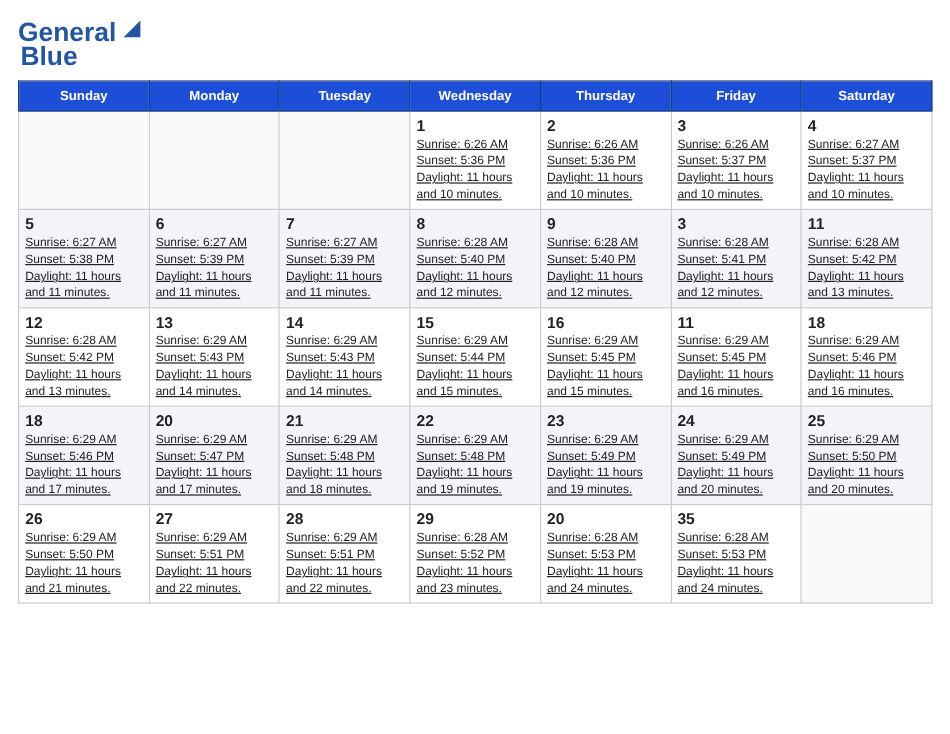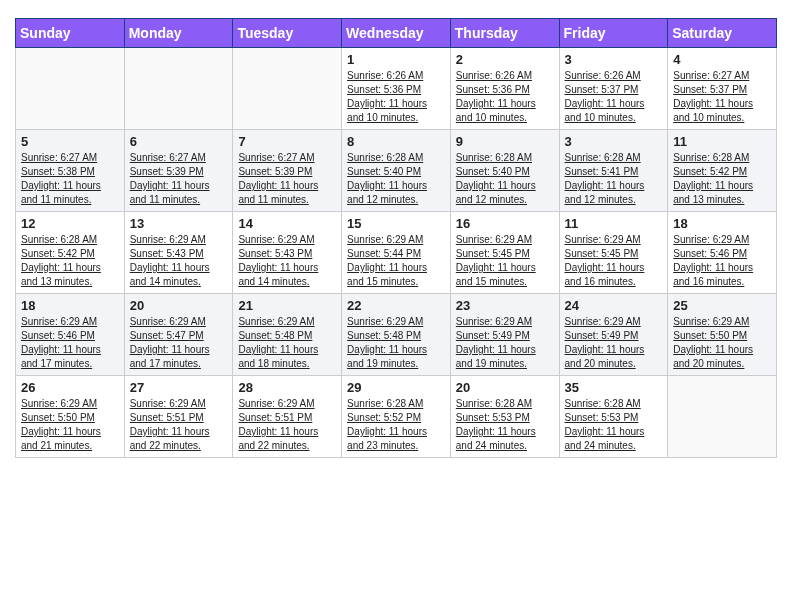--- a/index.html
+++ b/index.html
@@ -42,26 +42,26 @@
     .location {
       font-size: 14px;
       color: #444;
     }
     .calendar {
       width: 100%;
       border-collapse: collapse;
       border: 1px solid #ccc;
     }
     .calendar th {
-      background: #8b5cf6;
+      background: #1d4ed8;
       color: #fff;
-      font-size: 14px;
+      font-size: 11px;
       font-weight: bold;
       padding: 6px 4px;
-      text-align: left;
+      text-align: center;
       border: 1px solid #1a4080;
     }
     .calendar td {
       vertical-align: top;
       border: 1px solid #ccc;
       padding: 4px 5px;
       width: calc(100% / 7);
       min-height: 80px;
       font-size: 10.5px;
       color: #222;
@@ -86,20 +86,33 @@
       font-size: 10px;
       color: #222;
       line-height: 1.4;
       text-decoration: underline;
     }
   </style>
 </head>
 <body>
 
 <div class="header">
+  <div class="logo">
+    <div style="display:flex;flex-direction:column;align-items:flex-start;">
+      <div style="display:flex;align-items:center;">
+        <span class="logo-text"><span>General</span></span>
+        <svg width="22" height="22" viewBox="0 0 22 22" style="margin-left:2px;margin-top:-6px;">
+          <polygon points="4,18 18,4 18,18" fill="#2255a4"></polygon>
+        </svg>
+      </div>
+      <div style="display:flex;align-items:center;margin-top:-4px;margin-left:2px;">
+        <span class="logo-text" style="color:#2255a4;font-size:22px;">Blue</span>
+      </div>
+    </div>
+  </div>
 </div>
 
 <table class="calendar">
   <thead>
     <tr>
     <th>Sunday</th>
         <th>Monday</th>
         <th>Tuesday</th>
         <th>Wednesday</th>
         <th>Thursday</th>

